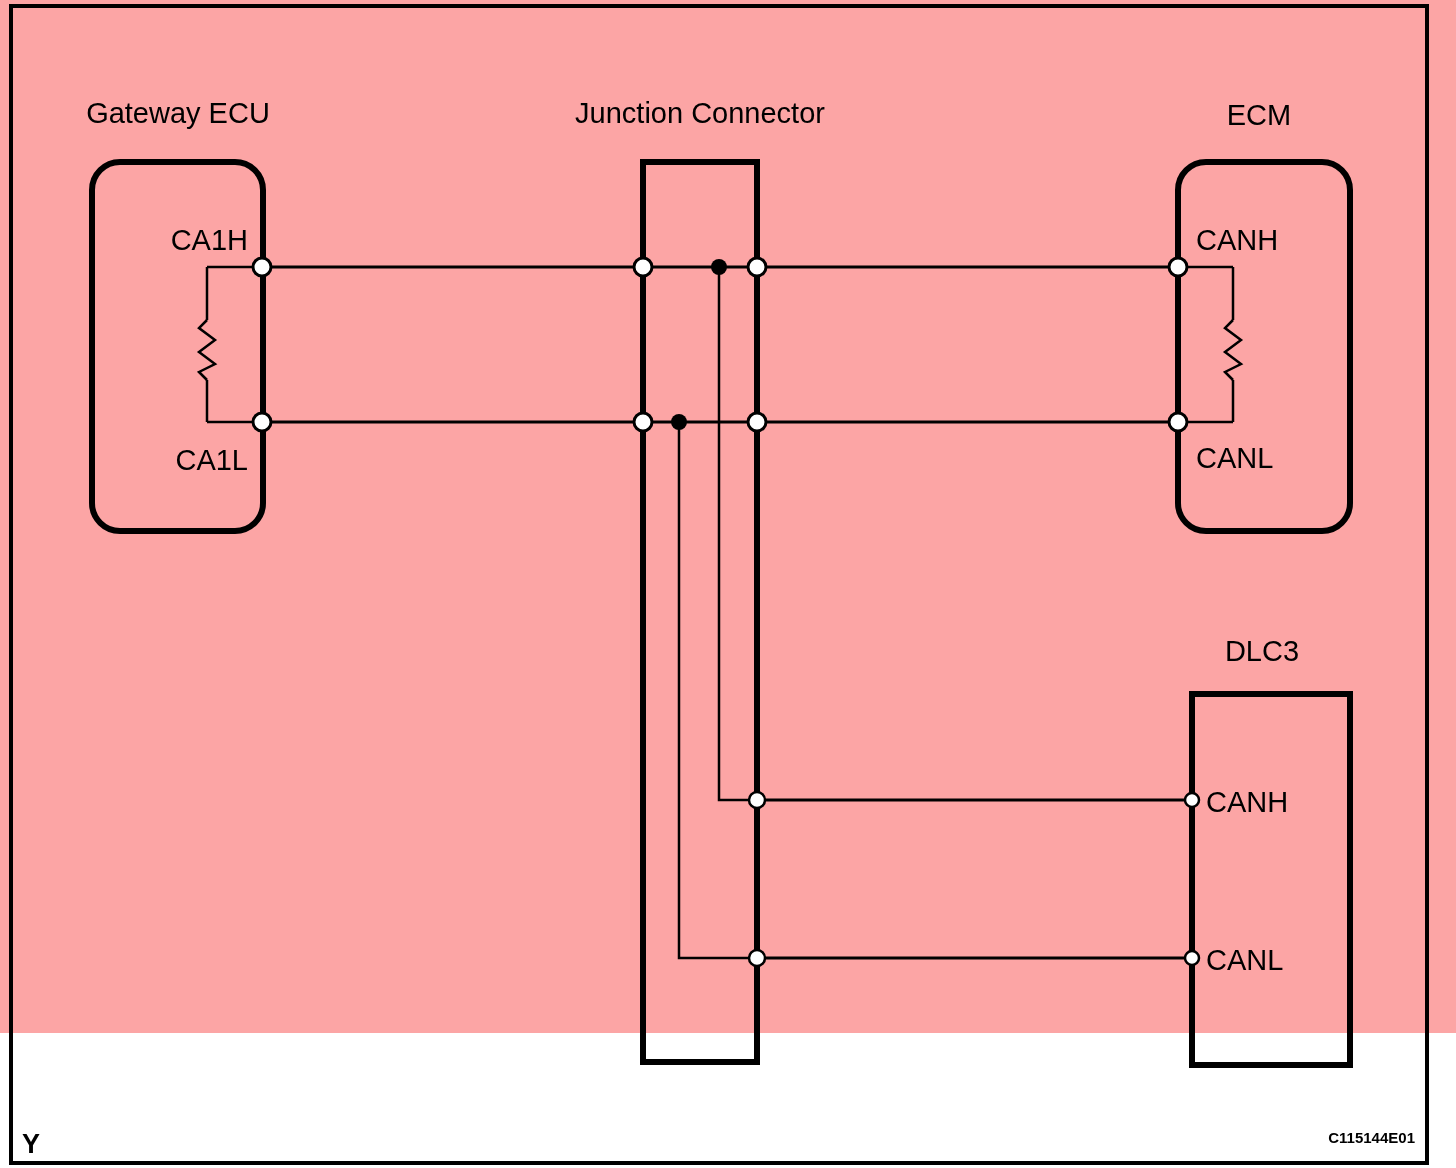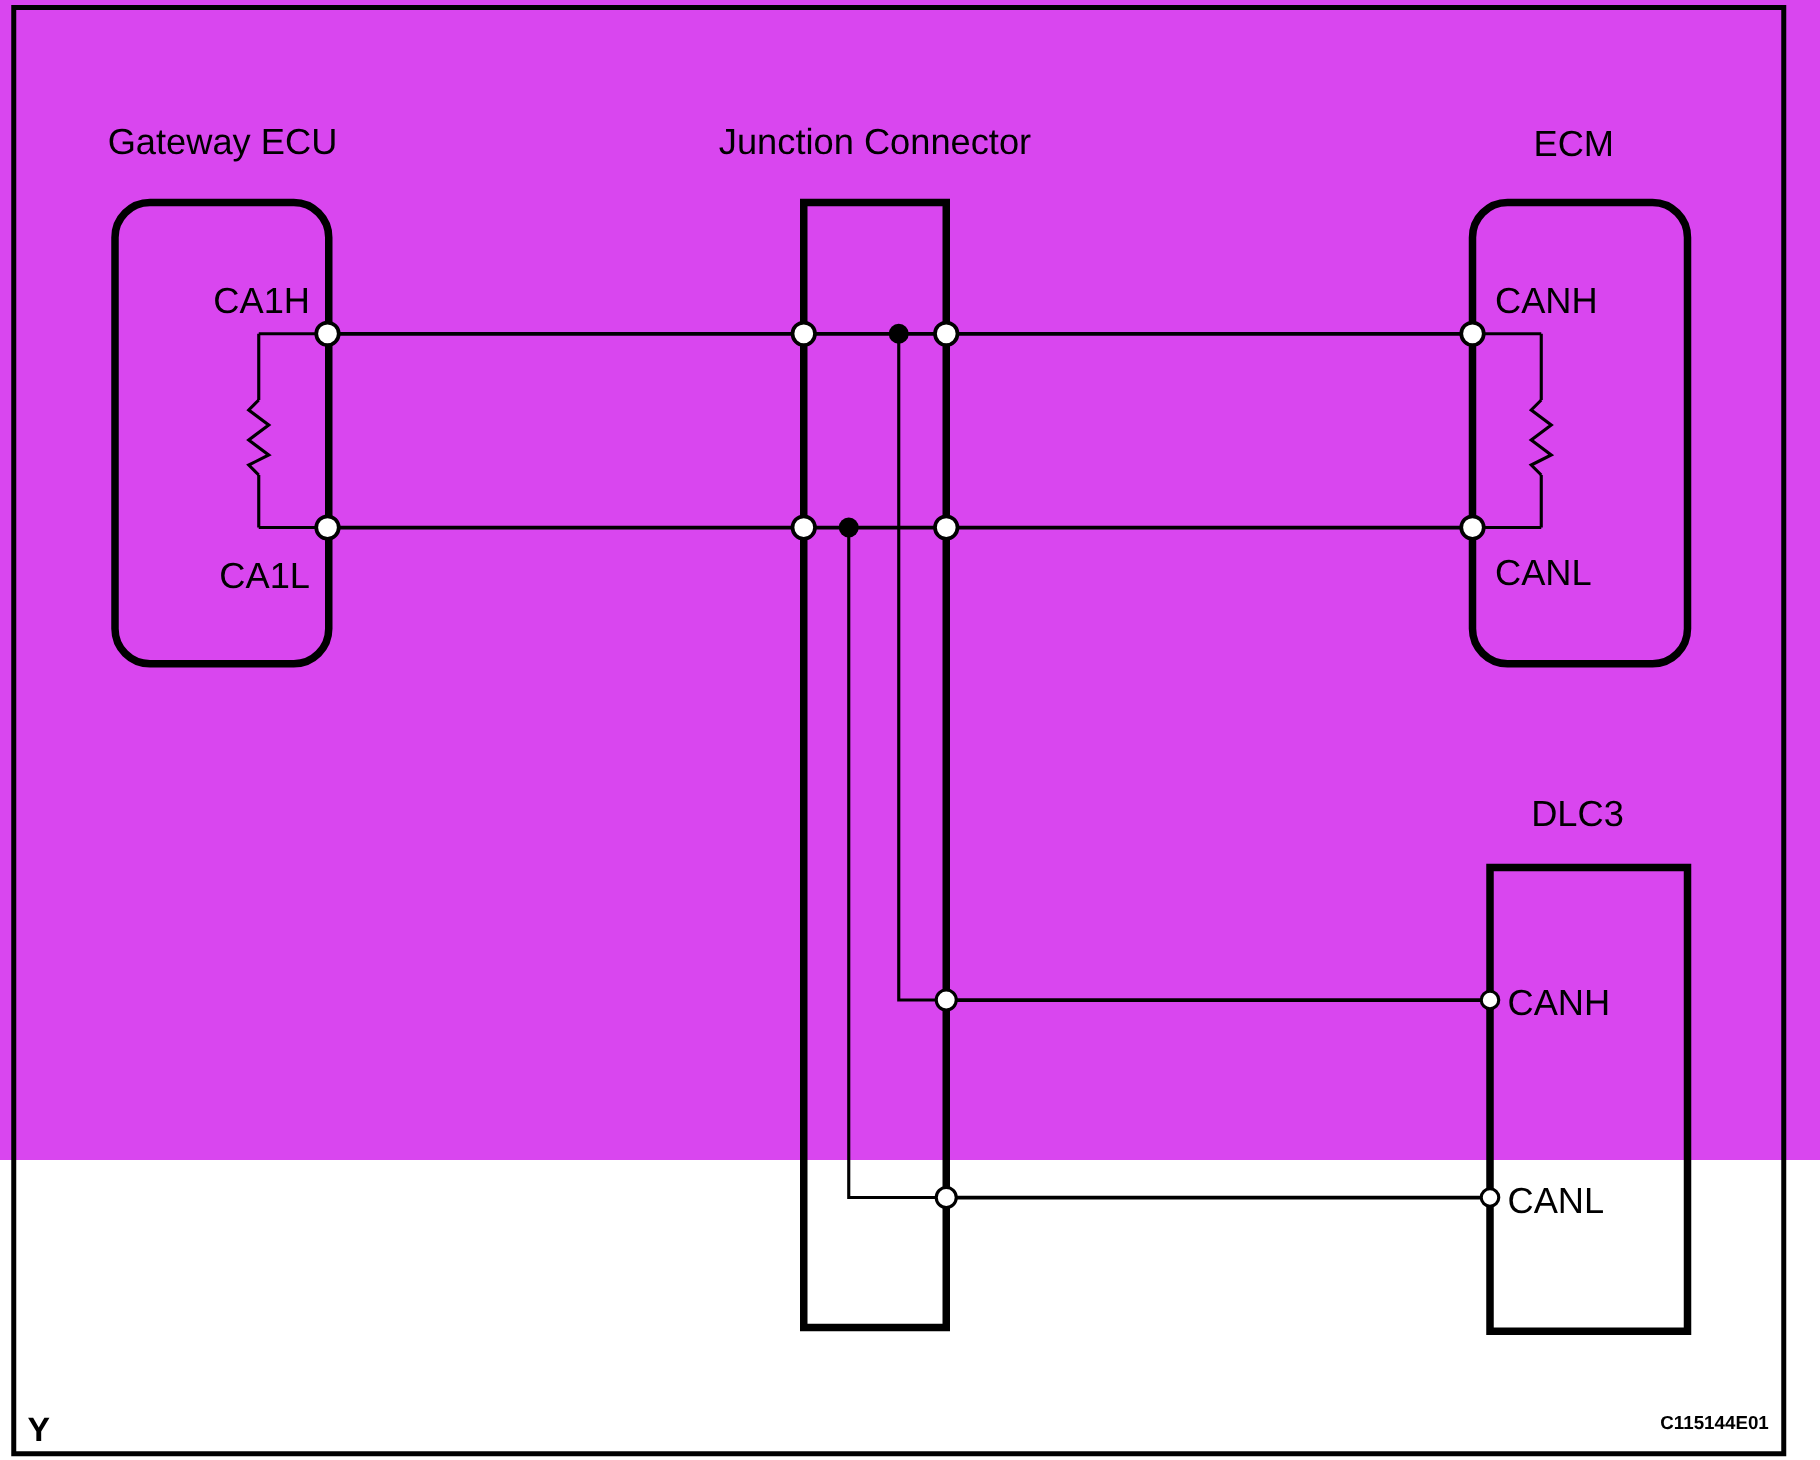--- a/index.html
+++ b/index.html
@@ -9,22 +9,22 @@
   }
   body {
     width: 1456px;
     height: 1168px;
     font-family: "Liberation Sans", sans-serif;
     overflow: hidden;
   }
   #page {
     position: relative;
     width: 1456px;
-    height: 928px;
-    background: #d946ef;
+    height: 1033px;
+    background: #fca5a5;
   }
   #diagram-svg {
     position: absolute;
     top: 0;
     left: 0;
     width: 1456px;
     height: 1168px;
     display: block;
   }
   .wire {

